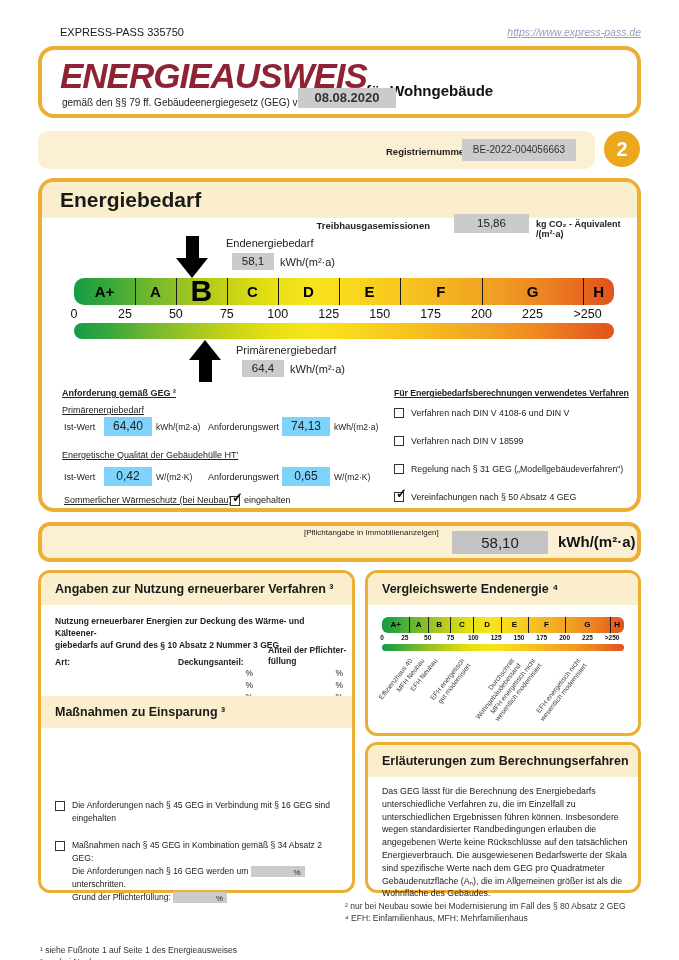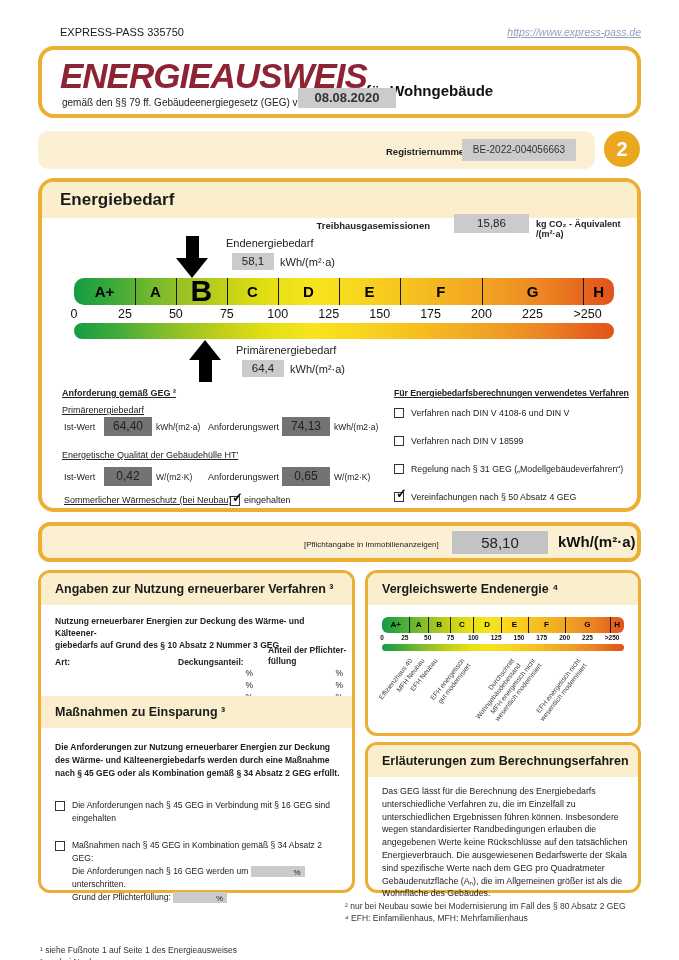--- a/index.html
+++ b/index.html
@@ -21,21 +21,21 @@
   
   .band2 { left:38px; top:131px; width:557px; height:38px; background:#fbf0d3; border-radius:10px; }
   #band2-title { left:20px; top:8px; font-size:17px; font-weight:bold; color:#1a1a1a; }
   #reg-label { left:348px; top:15px; font-size:9.5px; font-weight:bold; color:#222; }
   #reg-box { left:424px; top:8px; width:114px; height:22px; background:#cbcbcb; font-size:10px; color:#333; text-align:center; line-height:22px; }
   .page-circle { left:604px; top:131px; width:36px; height:36px; border-radius:50%; background:#eba81f; color:#fff; font-size:20px; font-weight:bold; text-align:center; line-height:36px; }
 
   
   .eb-box { left:38px; top:178px; width:603px; height:334px; border:4px solid #ecae33; border-radius:16px; background:#fff; }
   .box-head { position:absolute; left:0; top:0; width:100%; height:36px; background:#fbeecd; border-radius:11px 11px 0 0; }
-  .box-head .t { position:absolute; left:18px; top:0; line-height:36px; font-size:17px; font-weight:bold; color:#1a1a1a; }
+  .box-head .t { position:absolute; left:18px; top:0; line-height:36px; font-size:21px; font-weight:bold; color:#1a1a1a; }
   #ghg-label { left:200px; top:38px; width:188px; text-align:right; font-size:9.5px; font-weight:bold; color:#222; }
   #ghg-box { left:412px; top:32px; width:75px; height:19px; background:#cbcbcb; text-align:center; font-size:11.5px; line-height:19px; color:#222; }
   #ghg-unit { left:494px; top:37px; font-size:9px; font-weight:bold; color:#222; }
 
   
   .marker { position:absolute; width:32px; height:42px; }
   .arr-stem { position:absolute; left:9.5px; width:13px; height:23px; background:#000; }
   .head-down { position:absolute; left:0; top:22px; width:0; height:0; border-left:16px solid transparent; border-right:16px solid transparent; border-top:20px solid #000; }
   .head-up { position:absolute; left:0; top:0; width:0; height:0; border-left:16px solid transparent; border-right:16px solid transparent; border-bottom:20px solid #000; }
   #end-arrow .arr-stem { top:0; }
@@ -67,21 +67,21 @@
   .scale-small .scale-div { height:16px; }
   .scale-small .scale-tick { top:17px; font-size:6.5px; font-weight:bold; }
   .scale-small .scale-bottom { top:27px; height:7px; border-radius:4px; }
 
   
   .lbl { font-size:9px; color:#222; }
   .u { text-decoration:underline; }
   .b { font-weight:bold; }
   #anf-heading { left:20px; top:206px; }
   #anf-prim { left:20px; top:223px; }
-  .vbox { position:absolute; background:#737373; width:48px; height:19px; text-align:center; font-size:12px; line-height:19px; color:#222; }
+  .vbox { position:absolute; background:#7dd3fc; width:48px; height:19px; text-align:center; font-size:12px; line-height:19px; color:#222; }
   #ist1-label { left:22px; top:240px; } #box1 { left:62px; top:235px; } #unit1 { left:114px; top:240px; font-size:8.5px; }
   #anf1-label { left:166px; top:240px; } #box2 { left:240px; top:235px; } #unit2 { left:292px; top:240px; font-size:8.5px; }
   #hull-heading { left:20px; top:268px; }
   #ist2-label { left:22px; top:290px; } #box3 { left:62px; top:285px; } #unit3 { left:114px; top:290px; font-size:8.5px; }
   #anf2-label { left:166px; top:290px; } #box4 { left:240px; top:285px; } #unit4 { left:292px; top:290px; font-size:8.5px; }
   #summer-label { left:22px; top:313px; }
   #summer-check { left:188px; top:314px; }
   #summer-ok { left:202px; top:313px; }
 
   .cbx { position:absolute; width:10px; height:10px; border:1px solid #333; background:#fff; }
@@ -89,21 +89,21 @@
   .cbx.checked .tick { display:block; }
 
   #verf-heading { left:352px; top:206px; width:245px; font-size:8.8px; letter-spacing:-0.1px; }
   .verf-opt { position:absolute; left:352px; width:245px; }
   .verf-opt .cbx { left:0; top:0; }
   .verf-opt .ol { position:absolute; left:17px; top:0px; font-size:8.8px; color:#222; white-space:nowrap; }
 
   
   .band3 { left:38px; top:522px; width:603px; height:40px; border:4px solid #ecae33; border-radius:12px; background:#fbf0d3; }
   #bb-title { left:16px; top:7px; font-size:16.5px; font-weight:bold; color:#1a1a1a; }
-  #bb-note { left:262px; top:2px; font-size:8px; color:#222;margin-top:12px; }
+  #bb-note { left:262px; top:2px; font-size:8px; color:#222; }
   #bb-box { left:410px; top:5px; width:96px; height:23px; background:#c3c3c3; text-align:center; font-size:15px; line-height:23px; color:#222; }
   #bb-unit { left:516px; top:7px; font-size:15px; font-weight:bold; color:#111; }
 
   
   .left-box { left:38px; top:570px; width:317px; height:323px; border:3px solid #ecae33; border-radius:12px; background:#fff; }
   .sub-head { position:absolute; left:0; width:100%; height:32px; background:#fbeecd; }
   .sub-head.first { top:0; border-radius:9px 9px 0 0; }
   .sub-head .t { position:absolute; left:14px; top:0; line-height:32px; font-size:12.5px; font-weight:bold; color:#1a1a1a; }
   #ren-intro { left:14px; top:42px; width:292px; font-size:8.5px; font-weight:bold; color:#222; line-height:12px; white-space:pre-line; }
   #ren-anteil { left:227px; top:72px; font-size:8.5px; font-weight:bold; color:#222; line-height:11px; white-space:pre-line; }
@@ -274,23 +274,20 @@
     <div class="pct" style="left:190px; top:95px;">%</div>
     <div class="pct" style="left:190px; top:107px;">%</div>
     <div class="pct" style="left:190px; top:119px;">%</div>
     <div class="pct" style="left:280px; top:95px;">%</div>
     <div class="pct" style="left:280px; top:107px;">%</div>
     <div class="pct" style="left:280px; top:119px;">%</div>
 
     <div class="sub-head" id="mass-head">
       <div class="t">Maßnahmen zu Einsparung ³</div>
     </div>
-    <div class="abs" id="mass-intro">Die Anforderungen zur Nutzung erneuerbarer Energien zur Deckung
-des Wärme- und Kälteenergiebedarfs werden durch eine Maßnahme
-nach § 45 GEG oder als Kombination gemäß § 34 Absatz 2 GEG erfüllt.</div>
 
     <div class="m-opt" id="m-opt1">
       <div class="cbx abs"></div>
       <div class="ot">Die Anforderungen nach § 45 GEG in Verbindung mit § 16 GEG sind
 eingehalten</div>
     </div>
     <div class="m-opt" id="m-opt2">
       <div class="cbx abs"></div>
       <div class="ot"><span>Maßnahmen nach § 45 GEG in Kombination gemäß § 34 Absatz 2 GEG:</span>
 <span>Die Anforderungen nach § 16 GEG werden um</span> <span class="inline-gbox"><span>%</span></span> <span>unterschritten.</span>

